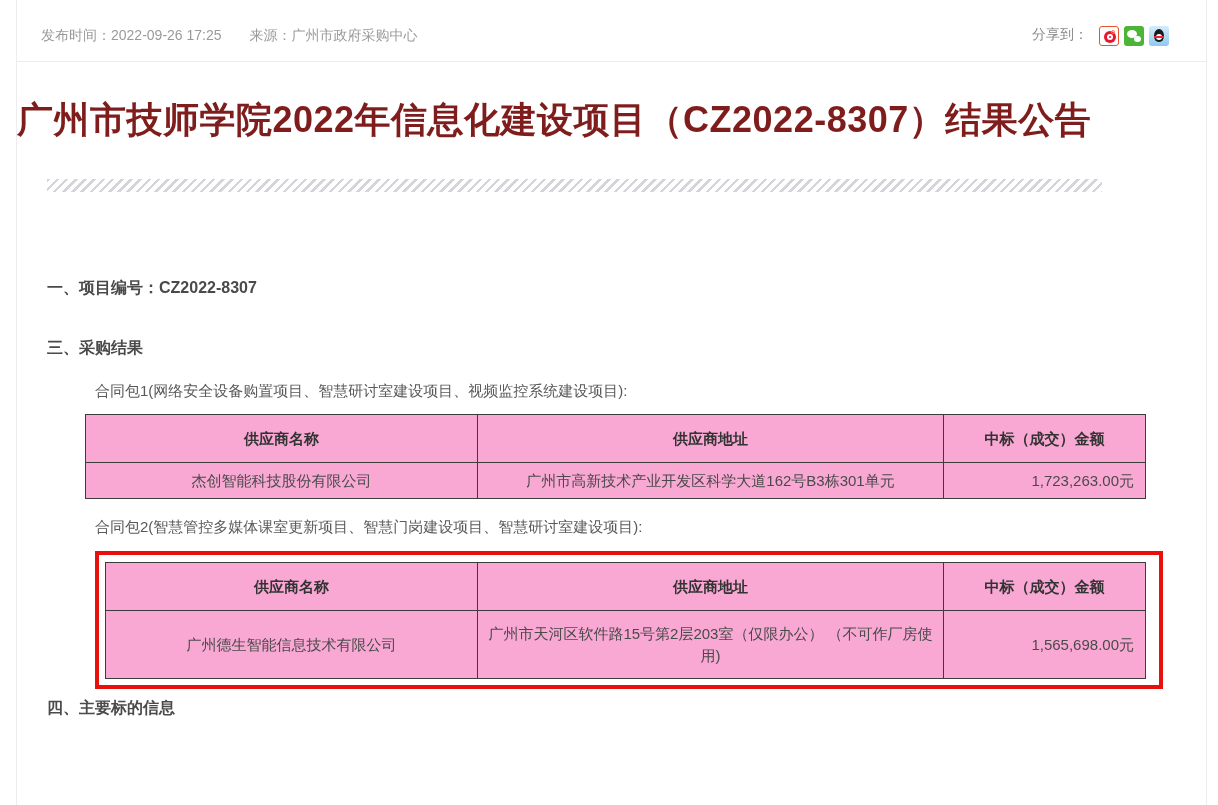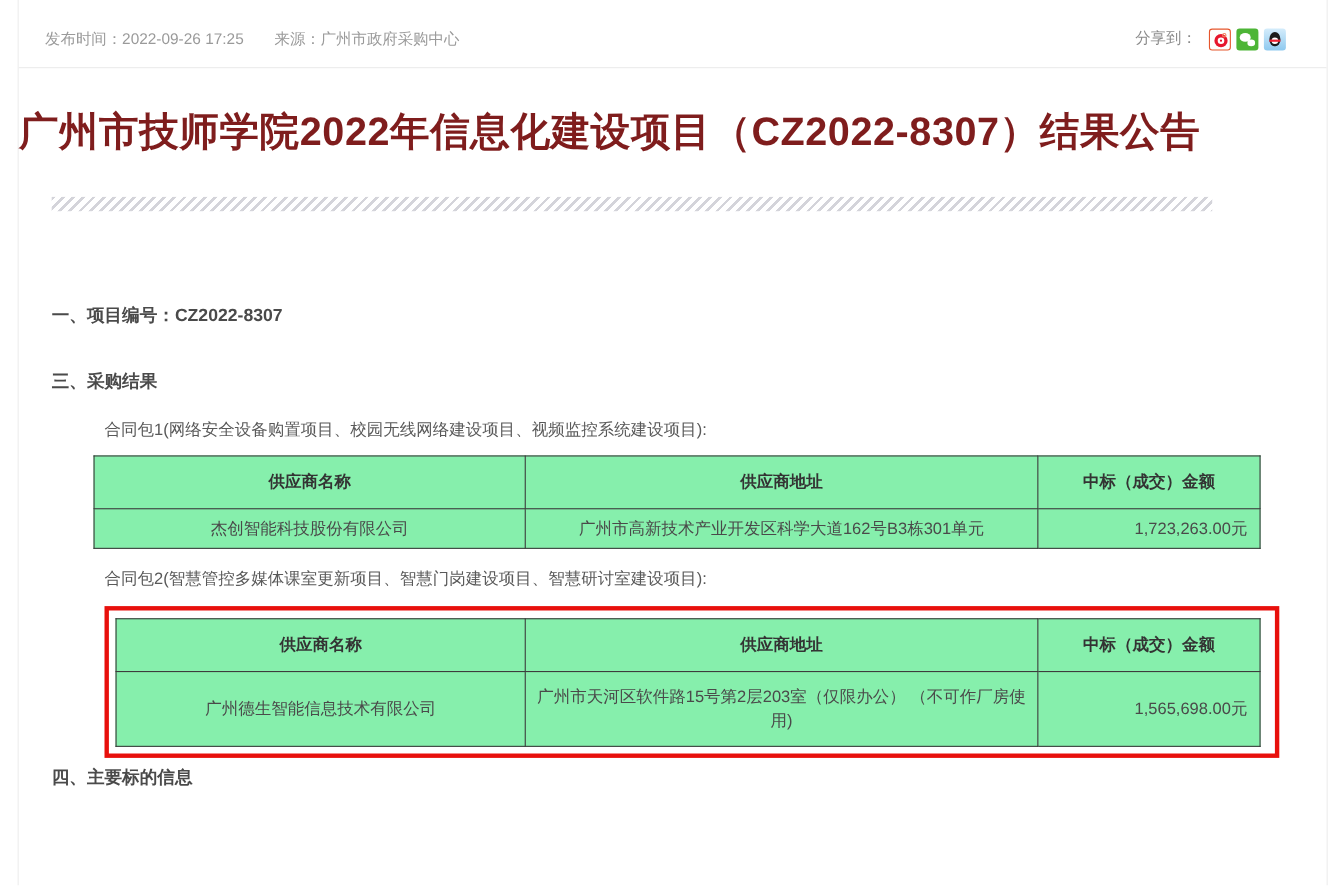--- a/index.html
+++ b/index.html
@@ -52,21 +52,21 @@
   .content { padding-left:30px; }
   .sec-heading { font-size:16px; font-weight:bold; color:#4a4a4a; line-height:20px; }
   .sec-1 { margin-top:86px; }
   .sec-2 { margin-top:43px; }
   .sec-3 { margin-top:40px; }
   .sec-4 { margin-top:9px; }
   .pkg-intro { margin:23px 0 0 48px; font-size:15px; color:#595959; line-height:20px; }
   .pkg-intro-2 { margin-top:18px; }
 
   
-  table.result-table { border-collapse:collapse; table-layout:fixed; background:#86efac;
+  table.result-table { border-collapse:collapse; table-layout:fixed; background:#f9a8d4;
     font-size:15px; color:#4a4a4a; }
   .result-table th, .result-table td { border:1px solid #3c3c3c; text-align:center;
     vertical-align:middle; line-height:22px; padding:2px 6px; }
   .result-table th { font-weight:bold; color:#333; height:48px; }
   .t1 { margin:13px 0 0 38px; width:1060px; }
   .t1 td { height:36px; }
   .t1 col.c1 { width:392px; } .t1 col.c2 { width:466px; } .t1 col.c3 { width:202px; }
   .t2 { width:1040px; }
   .t2 td { height:68px; }
   .t2 col.c1 { width:372px; } .t2 col.c2 { width:466px; } .t2 col.c3 { width:202px; }
@@ -109,21 +109,21 @@
 
   <div class="hatch"></div>
 
   <div class="content">
 
     <p class="sec-heading sec-1">一、项目编号：CZ2022-8307</p>
 
 
     <p class="sec-heading sec-3">三、采购结果</p>
 
-    <p class="pkg-intro">合同包1(网络安全设备购置项目、校园无线网络建设项目、视频监控系统建设项目):</p>
+    <p class="pkg-intro">合同包1(网络安全设备购置项目、智慧研讨室建设项目、视频监控系统建设项目):</p>
 
     <table class="result-table t1">
       <colgroup>
           <col class="c1">
           <col class="c2">
           <col class="c3">
         </colgroup>
       <thead>
         <tr>
           <th>供应商名称</th>

